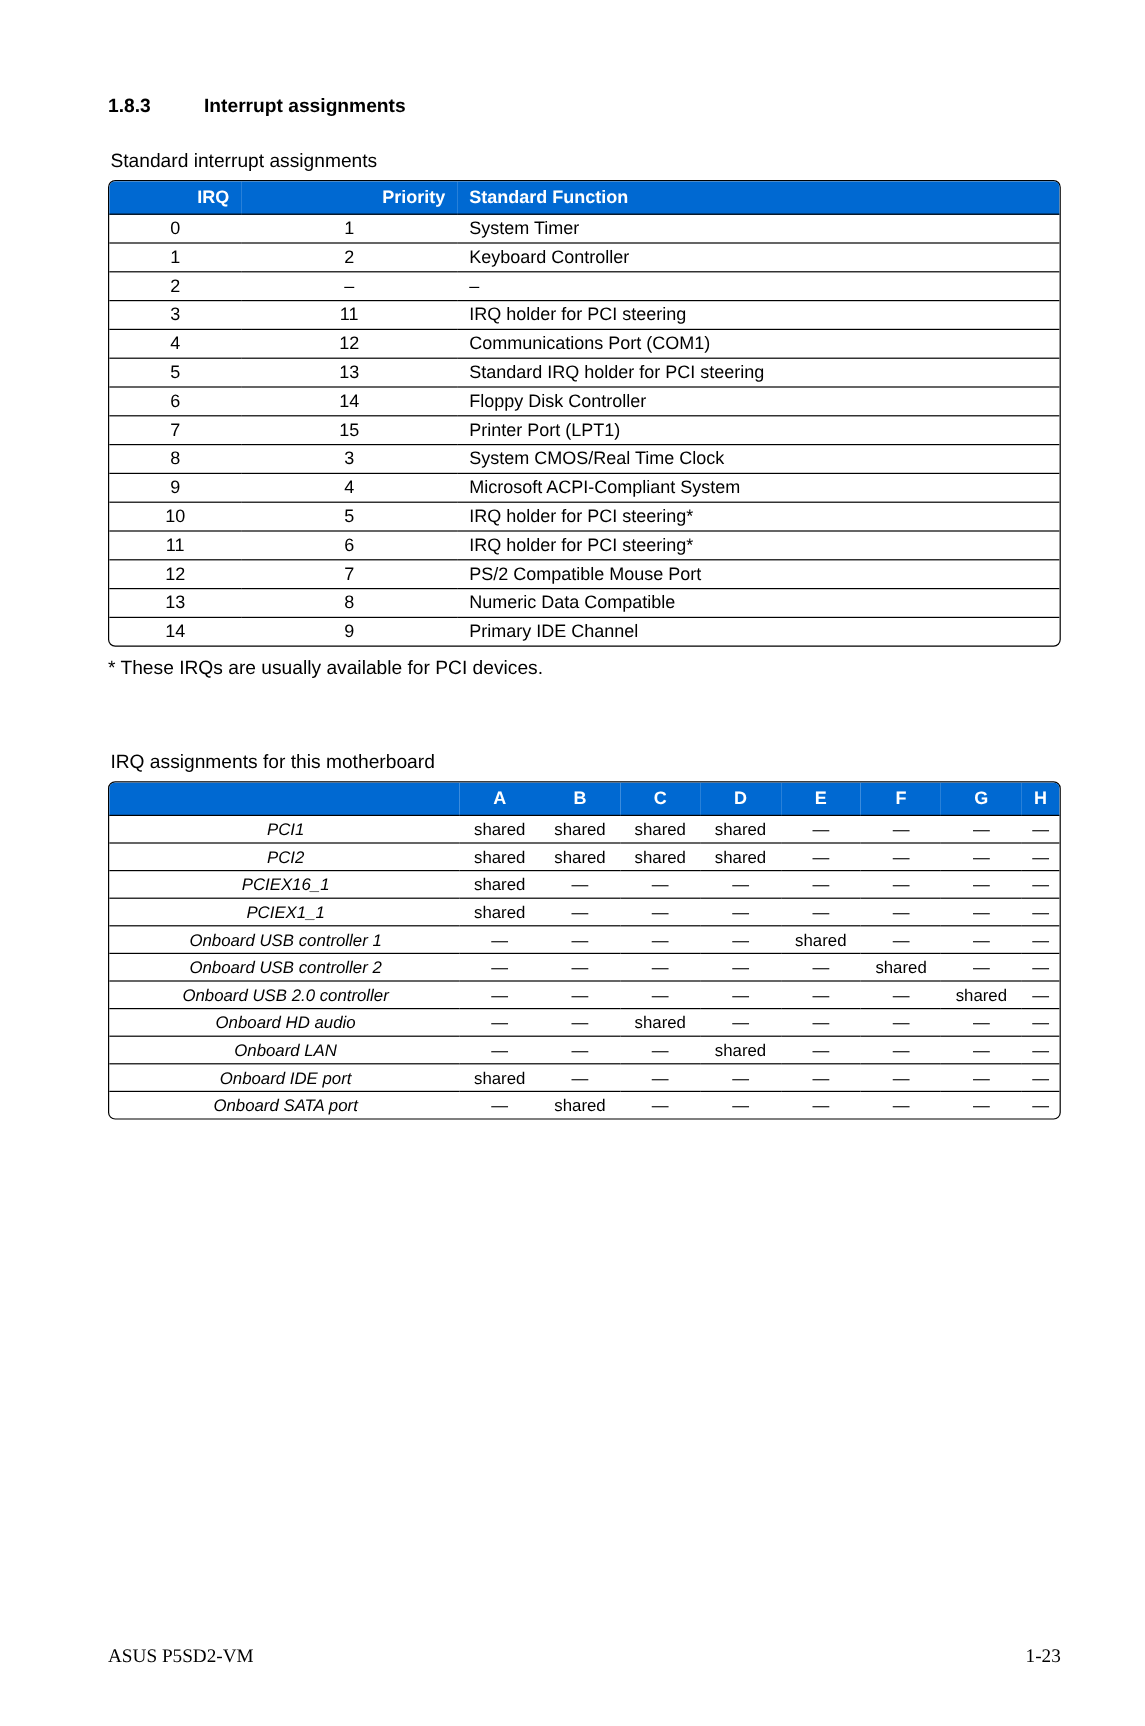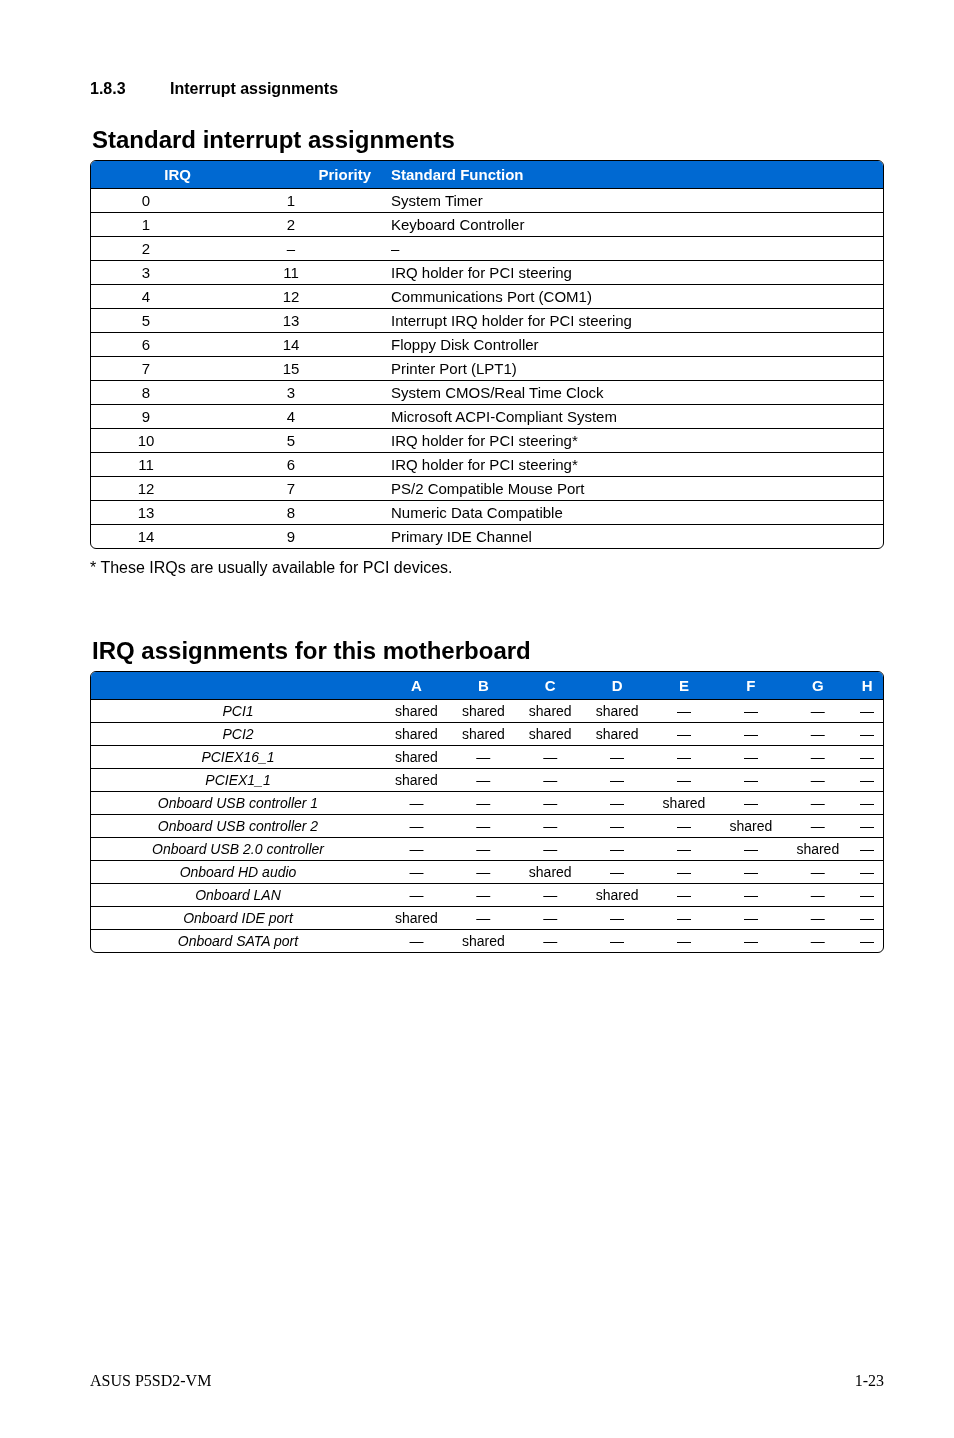--- a/index.html
+++ b/index.html
@@ -19,22 +19,22 @@
     height: 100%;
     position: relative;
   }
   .h-section {
     font-size: 16px;
     font-weight: bold;
     margin-bottom: 28px;
   }
   .h-section .num { display:inline-block; width: 80px; }
   .h-sub {
-    font-size: 24px;
-    font-weight: bold;
+    font-size: 16px;
+    font-weight: normal;
     margin-bottom: 6px;
     margin-left: 2px;
   }
   table {
     border-collapse: collapse;
     width: 100%;
   }
   .tbl1-wrap {
     border: 1.5px solid #000;
     border-radius: 6px;
@@ -141,21 +141,21 @@
             <td>IRQ holder for PCI steering</td>
           </tr>
           <tr>
             <td class="c-irq">4</td>
             <td class="c-pri">12</td>
             <td>Communications Port (COM1)</td>
           </tr>
           <tr>
             <td class="c-irq">5</td>
             <td class="c-pri">13</td>
-            <td>Interrupt IRQ holder for PCI steering</td>
+            <td>Standard IRQ holder for PCI steering</td>
           </tr>
           <tr>
             <td class="c-irq">6</td>
             <td class="c-pri">14</td>
             <td>Floppy Disk Controller</td>
           </tr>
           <tr>
             <td class="c-irq">7</td>
             <td class="c-pri">15</td>
             <td>Printer Port (LPT1)</td>

